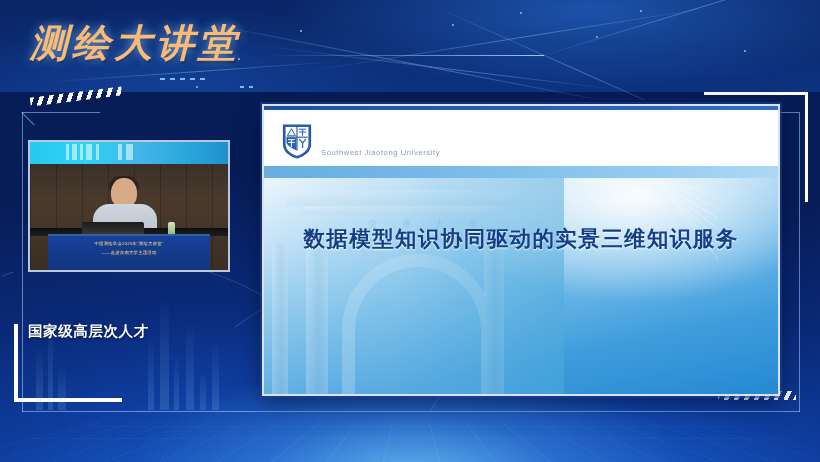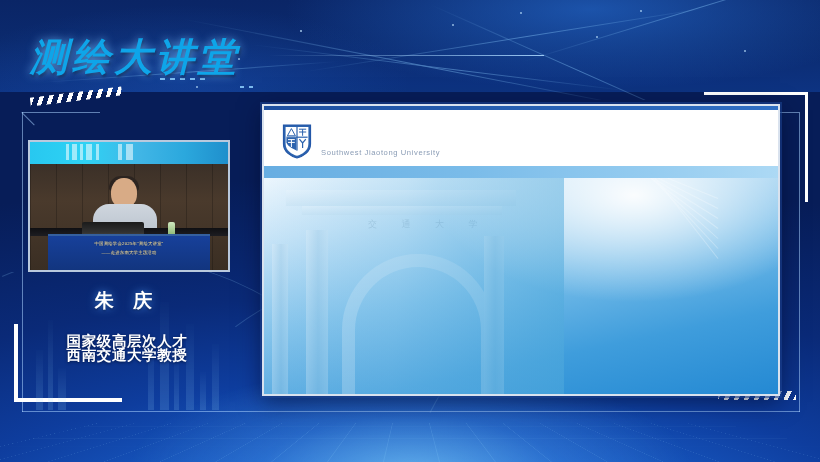--- a/index.html
+++ b/index.html
@@ -50,22 +50,22 @@
   .arcs{position:absolute;left:0;bottom:0;width:100%;height:190px;overflow:hidden;opacity:.45;}
   .arcs i{
     position:absolute;border:1px solid rgba(150,215,255,.45);border-radius:50%;
     border-color:rgba(150,215,255,.45) transparent transparent transparent;
   }
   .speck{position:absolute;background:#bfe4ff;border-radius:50%;opacity:.75;}
   .dash{position:absolute;height:2px;background:#8fd0ff;opacity:.85;}
 
   
   .hdr-title{
-    position:absolute;left:30px;top:28px;width:240px;height:62px;
-    color:#0ea5e9;font-size:38px;line-height:58px;font-weight:700;
+    position:absolute;left:30px;top:14px;width:240px;height:62px;
+    color:#fdba74;font-size:38px;line-height:58px;font-weight:700;
     font-family:"DejaVu Serif","Liberation Serif",serif;
     letter-spacing:4px;font-style:italic;
     text-shadow:0 0 10px rgba(120,190,255,.85),1px 2px 3px rgba(0,20,60,.9);
     white-space:nowrap;
   }
   .hdr-sub{
     position:absolute;right:28px;top:26px;
     color:#ffffff;font-size:20px;font-weight:700;letter-spacing:1px;
     text-shadow:0 0 8px rgba(60,140,255,.9),0 1px 2px rgba(0,15,50,.9);
     white-space:nowrap;
@@ -151,21 +151,21 @@
     position:absolute;left:0;bottom:34px;width:100%;height:8px;
     background:linear-gradient(180deg,#0f0f12 0%,#1d1d22 100%);
   }
 
   .spk-name{
     position:absolute;left:0;top:148px;width:198px;text-align:center;
     color:#ffffff;font-size:19px;font-weight:700;letter-spacing:7px;
     text-shadow:0 0 8px rgba(80,160,255,.8),0 1px 2px rgba(0,20,60,.9);
   }
   .spk-r1{
-    position:absolute;left:0;top:192px;width:198px;text-align:center;
+    position:absolute;left:0;top:182px;width:198px;
     color:#ffffff;font-size:14.5px;font-weight:700;letter-spacing:.6px;
     text-shadow:0 1px 3px rgba(0,20,60,.85);
   }
   .spk-r2{
     position:absolute;left:0;top:206px;width:198px;text-align:center;
     color:#ffffff;font-size:14.5px;font-weight:700;letter-spacing:.6px;
     text-shadow:0 1px 3px rgba(0,20,60,.85);
   }
 
   
@@ -340,23 +340,21 @@
       </div>
       <div class="v-desk"></div>
       <div class="v-laptop"></div>
       <div class="v-bottle"></div>
       <div class="v-podium">
         <div class="v-banner">中国测绘学会2025年“测绘大讲堂”</div>
         <div class="v-banner" style="top:13px;">——走进东南大学主题活动</div>
       </div>
     </div>
 
-    <div class="spk-name">朱  庆</div>
     <div class="spk-r1">国家级高层次人才</div>
-    <div class="spk-r2">西南交通大学教授</div>
   </div>
 
   <div class="slide-wrap">
     <div class="slide">
 
       <div class="slide-topbar"></div>
       <div class="slide-bg"></div>
 
       <div class="rays">
         <i style="right:60px;top:20px;transform:rotate(22deg);"></i>
@@ -395,20 +393,21 @@
           <path d="M17.4 16.2 L20.6 20 L23.8 16.2 M20.6 20 V25" stroke="#2c63ae" stroke-width="1.2" fill="none"></path>
           <rect x="4.4" y="13.6" width="21.2" height="1.2" fill="#2c63ae"></rect>
           <rect x="14.4" y="4" width="1.2" height="23.6" fill="#2c63ae"></rect>
         </svg>
         <span style="display:inline-block;">
           <br>
           <span class="logo-en">Southwest Jiaotong University</span>
         </span>
       </div>
 
+      <div class="slide-title">数据模型知识协同驱动的实景三维知识服务</div>
 
       <div class="slide-author">
         
         
         
       </div>
 
     </div>
   </div>
 

